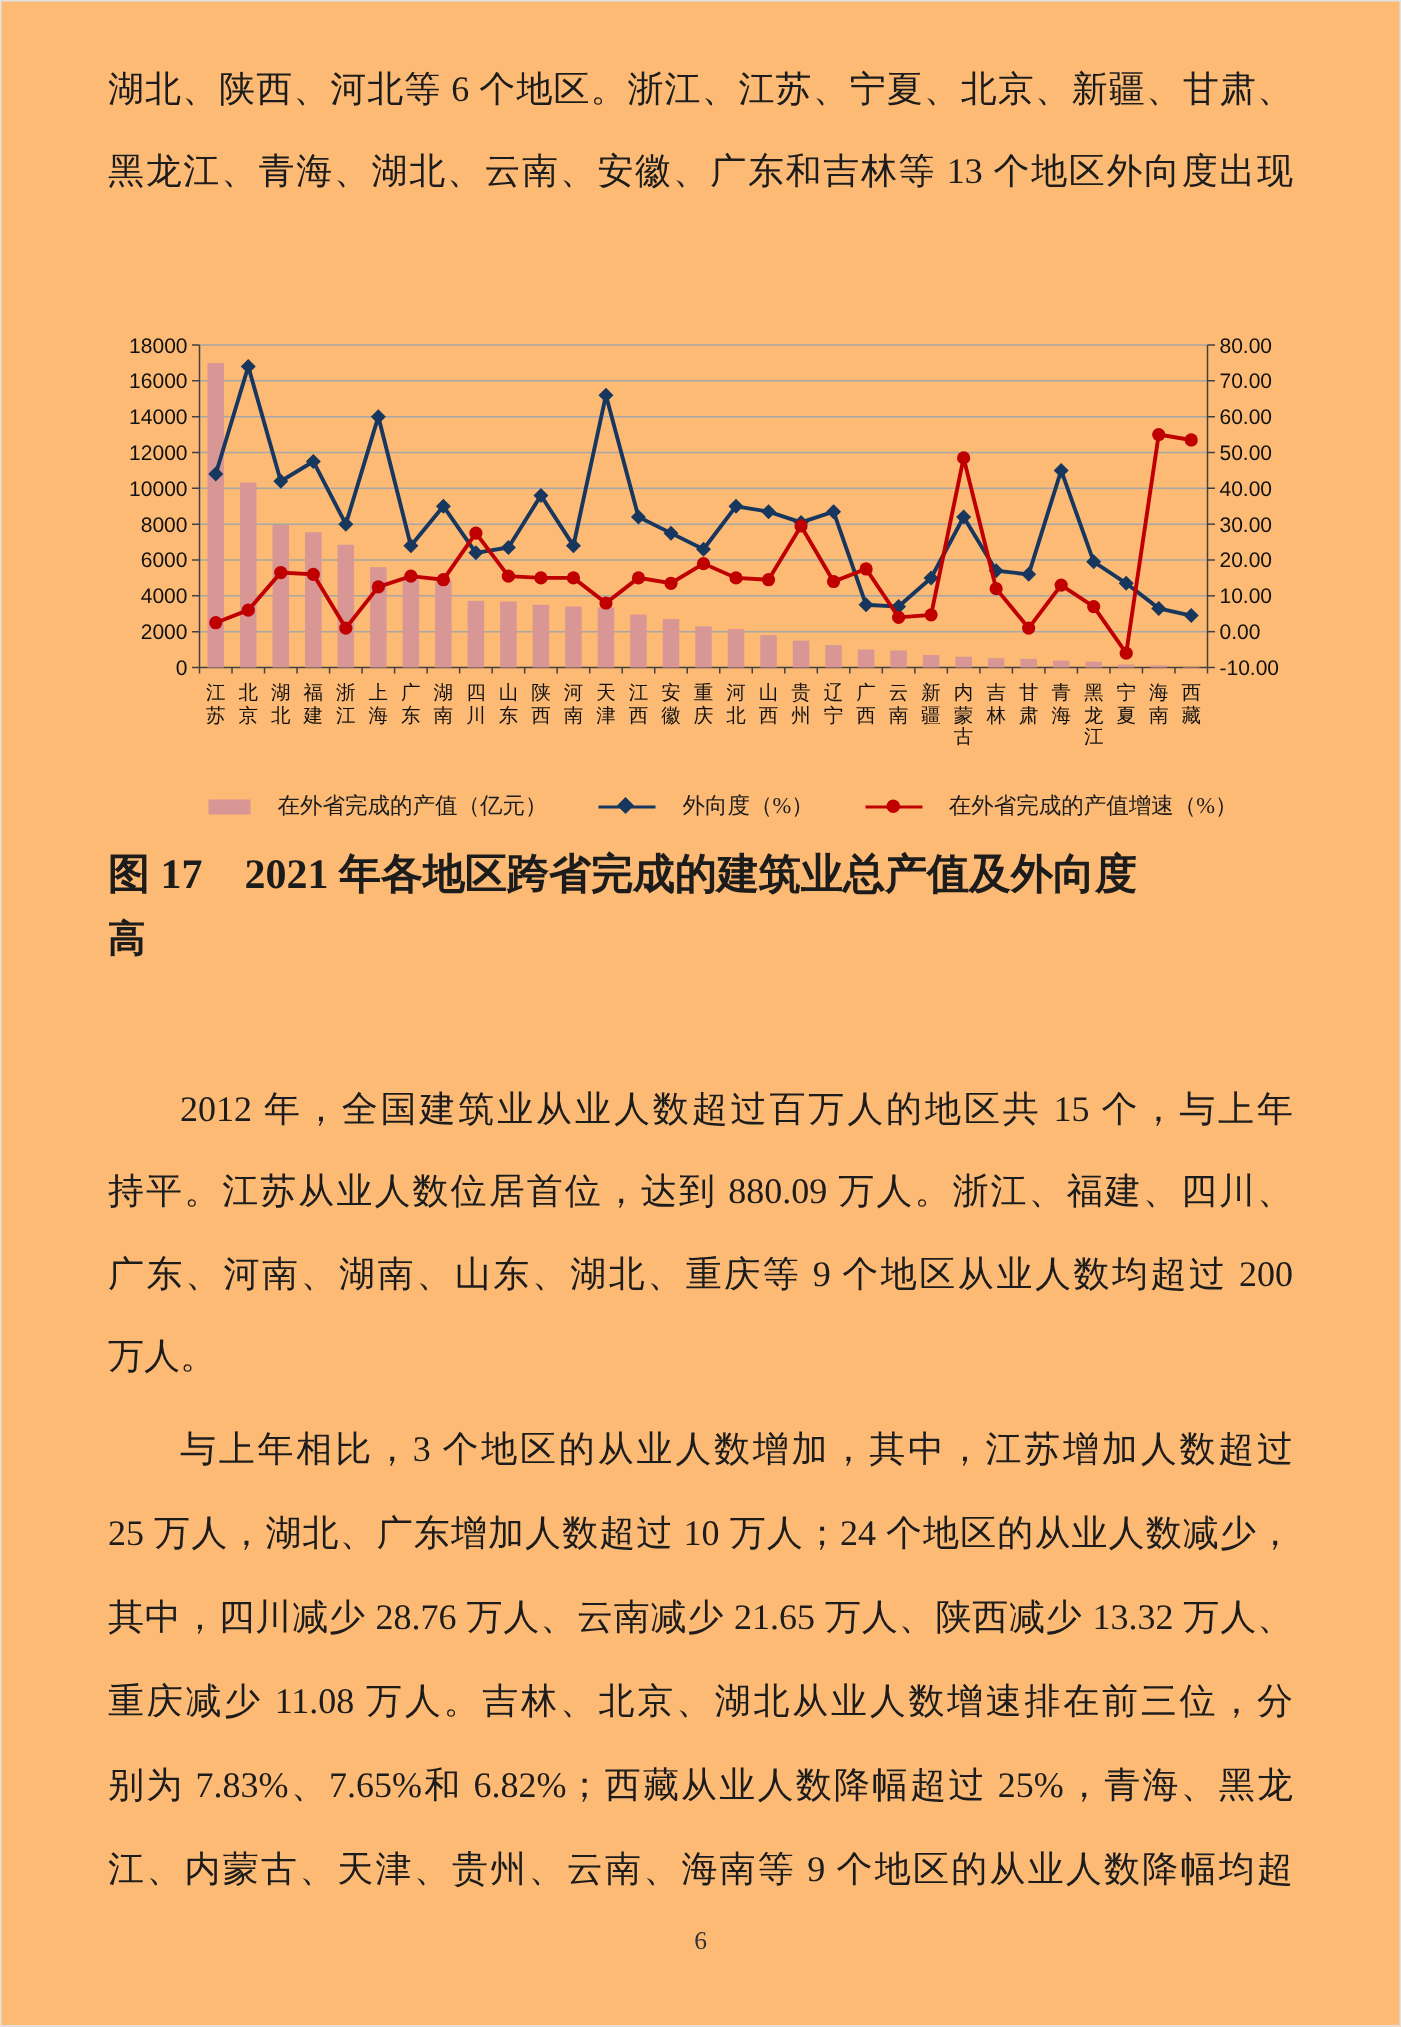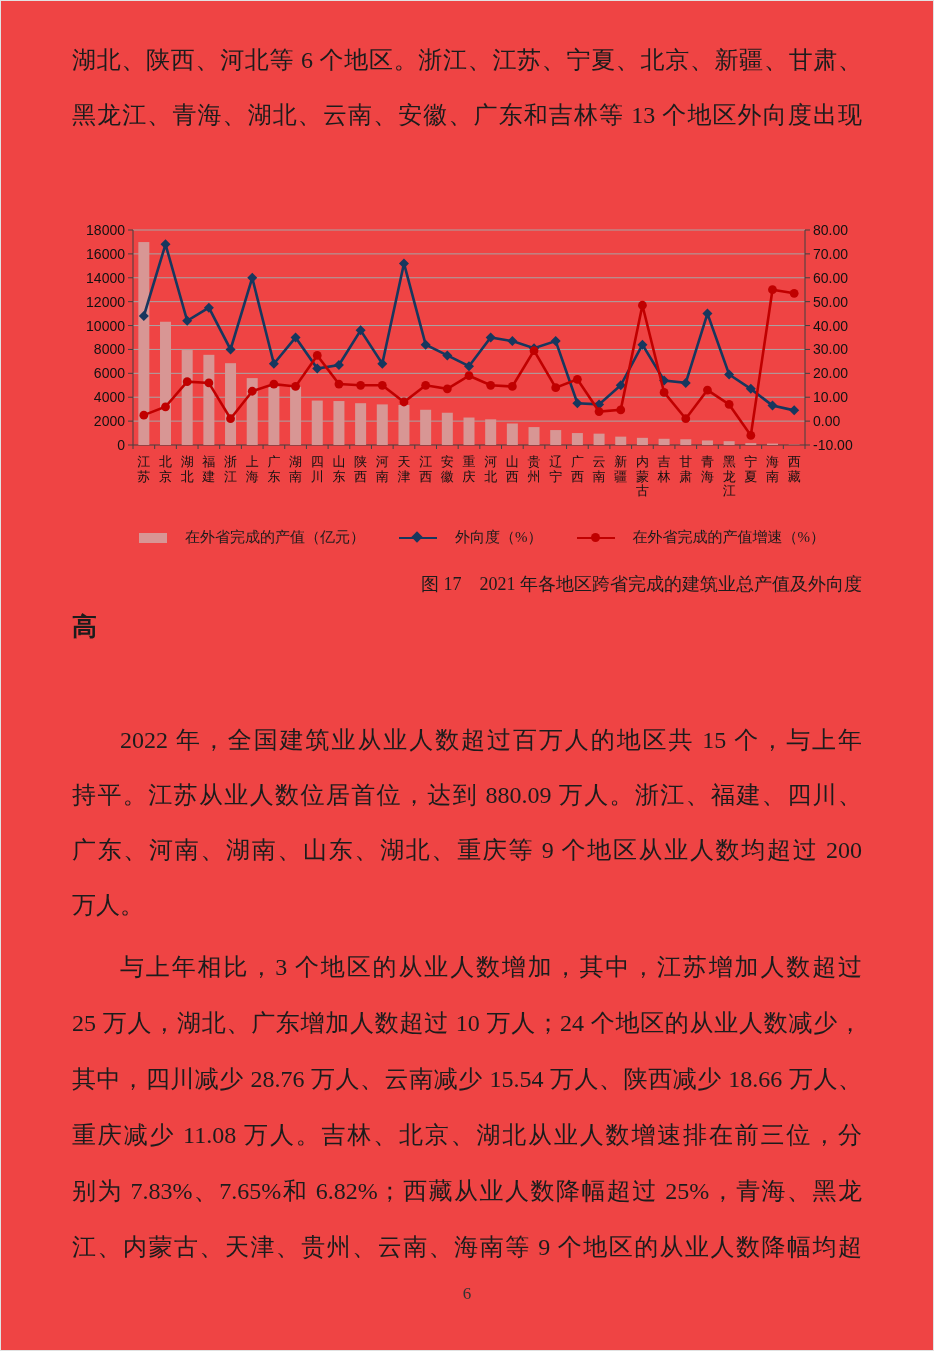--- a/index.html
+++ b/index.html
@@ -1,35 +1,35 @@
 <!DOCTYPE html>
 <html><head>
 <meta charset="utf-8">
 <style>
   html,body{margin:0;padding:0;background:#e8e8e8;}
   .page{
     position:relative;
     width:934px;height:1351px;
     margin:0 auto;
-    background:#ef4444;
+    background:#fdba74;
     color:#1c1c1c;
     font-family:"Liberation Serif","DejaVu Serif",serif;
     overflow:hidden;
     box-shadow:inset 0 0 0 1px #e2e2e2;
   }
   .textline{font-size:24px;line-height:55px;white-space:nowrap;}
   .just{white-space:normal;text-align:justify;text-align-last:justify;}
   .block{position:absolute;left:72px;width:790px;}
   #intro{top:33px;}
   #para1{top:713px;}
   #para1 .textline,#para2 .textline{line-height:55px;}
   #para2{top:939px;}
   #para2 .textline{line-height:56px;}
   .indent2{padding-left:48px;}
-  #caption{top:570px;text-align:right;font-size:18px;line-height:28px;font-weight:400;}
+  #caption{top:570px;text-align:left;font-size:28px;line-height:28px;font-weight:700;}
   #heading{top:600px;font-weight:bold;}
   #heading .hline{font-size:25px;line-height:54px;}
   #heading .hline1{padding-left:33px;}
   #chart{position:absolute;left:83px;top:222px;width:804px;height:340px;}
   #chart-svg-holder{position:absolute;left:0;top:0;width:798px;height:232px;}
   #xlabels{position:absolute;left:0;top:233px;width:798px;height:72px;}
   .xlab{
     position:absolute;top:0;transform:translateX(-50%);
     font-family:"Liberation Serif","DejaVu Serif",serif;
     font-size:13px;line-height:14.5px;white-space:pre;text-align:center;color:#111;
@@ -333,30 +333,30 @@
       </div>
   </div>
 
   <div id="caption" class="block">图 17　2021 年各地区跨省完成的建筑业总产值及外向度</div>
 
   <div id="heading" class="block">
     <div class="hline">高</div>
   </div>
 
   <div id="para1" class="block">
-    <div class="textline just indent2">2022 年，全国建筑业从业人数超过百万人的地区共 15 个，与上年</div>
+    <div class="textline just indent2">2012 年，全国建筑业从业人数超过百万人的地区共 15 个，与上年</div>
     <div class="textline just">持平。江苏从业人数位居首位，达到 880.09 万人。浙江、福建、四川、</div>
     <div class="textline just">广东、河南、湖南、山东、湖北、重庆等 9 个地区从业人数均超过 200</div>
     <div class="textline">万人。</div>
   </div>
 
   <div id="para2" class="block">
     <div class="textline just indent2">与上年相比，3 个地区的从业人数增加，其中，江苏增加人数超过</div>
     <div class="textline just">25 万人，湖北、广东增加人数超过 10 万人；24 个地区的从业人数减少，</div>
-    <div class="textline just">其中，四川减少 28.76 万人、云南减少 15.54 万人、陕西减少 18.66 万人、</div>
+    <div class="textline just">其中，四川减少 28.76 万人、云南减少 21.65 万人、陕西减少 13.32 万人、</div>
     <div class="textline just">重庆减少 11.08 万人。吉林、北京、湖北从业人数增速排在前三位，分</div>
     <div class="textline just">别为 7.83%、7.65%和 6.82%；西藏从业人数降幅超过 25%，青海、黑龙</div>
     <div class="textline just">江、内蒙古、天津、贵州、云南、海南等 9 个地区的从业人数降幅均超</div>
   </div>
 
   <div id="pagenum">6</div>
 
 </div>
 
 </body></html>

